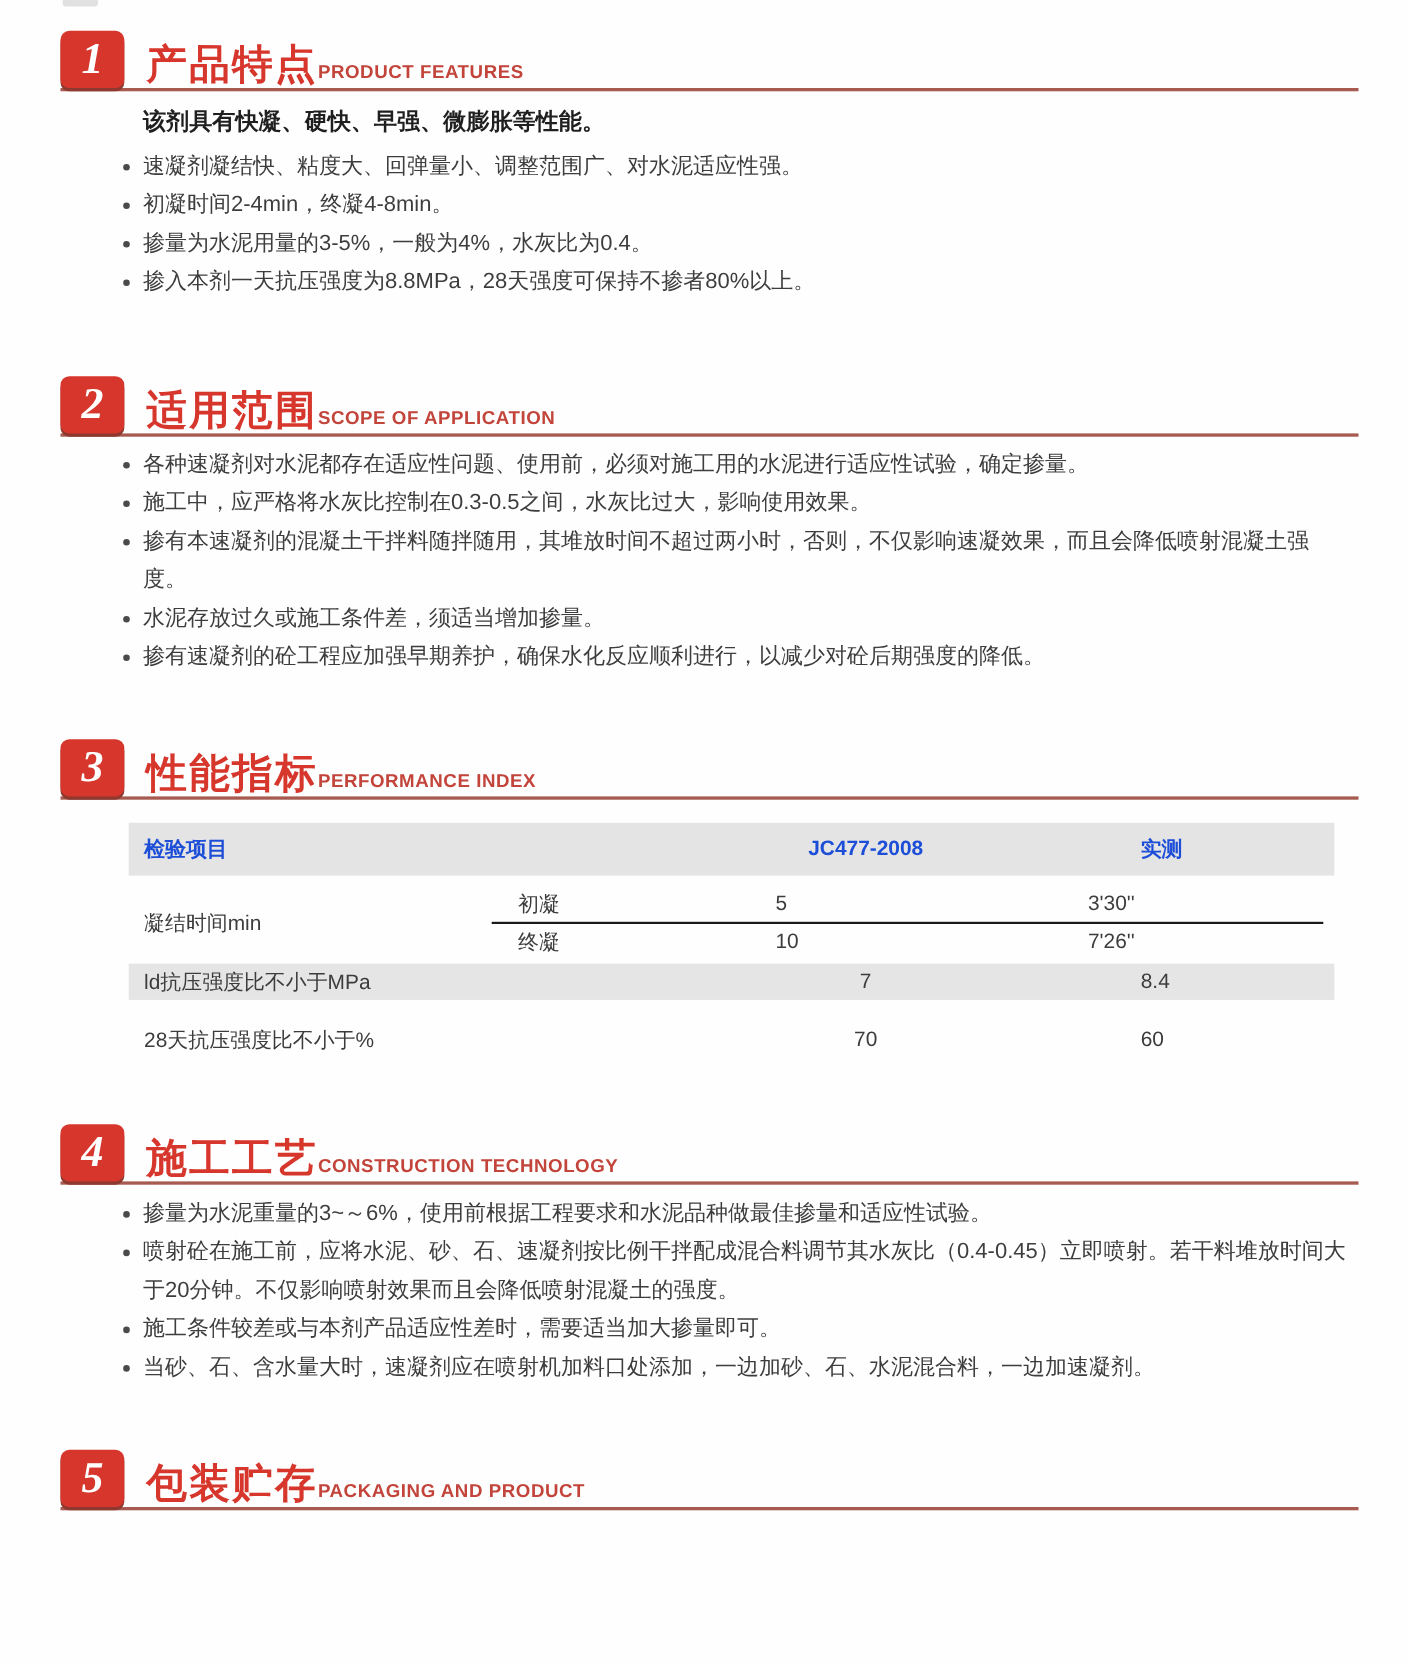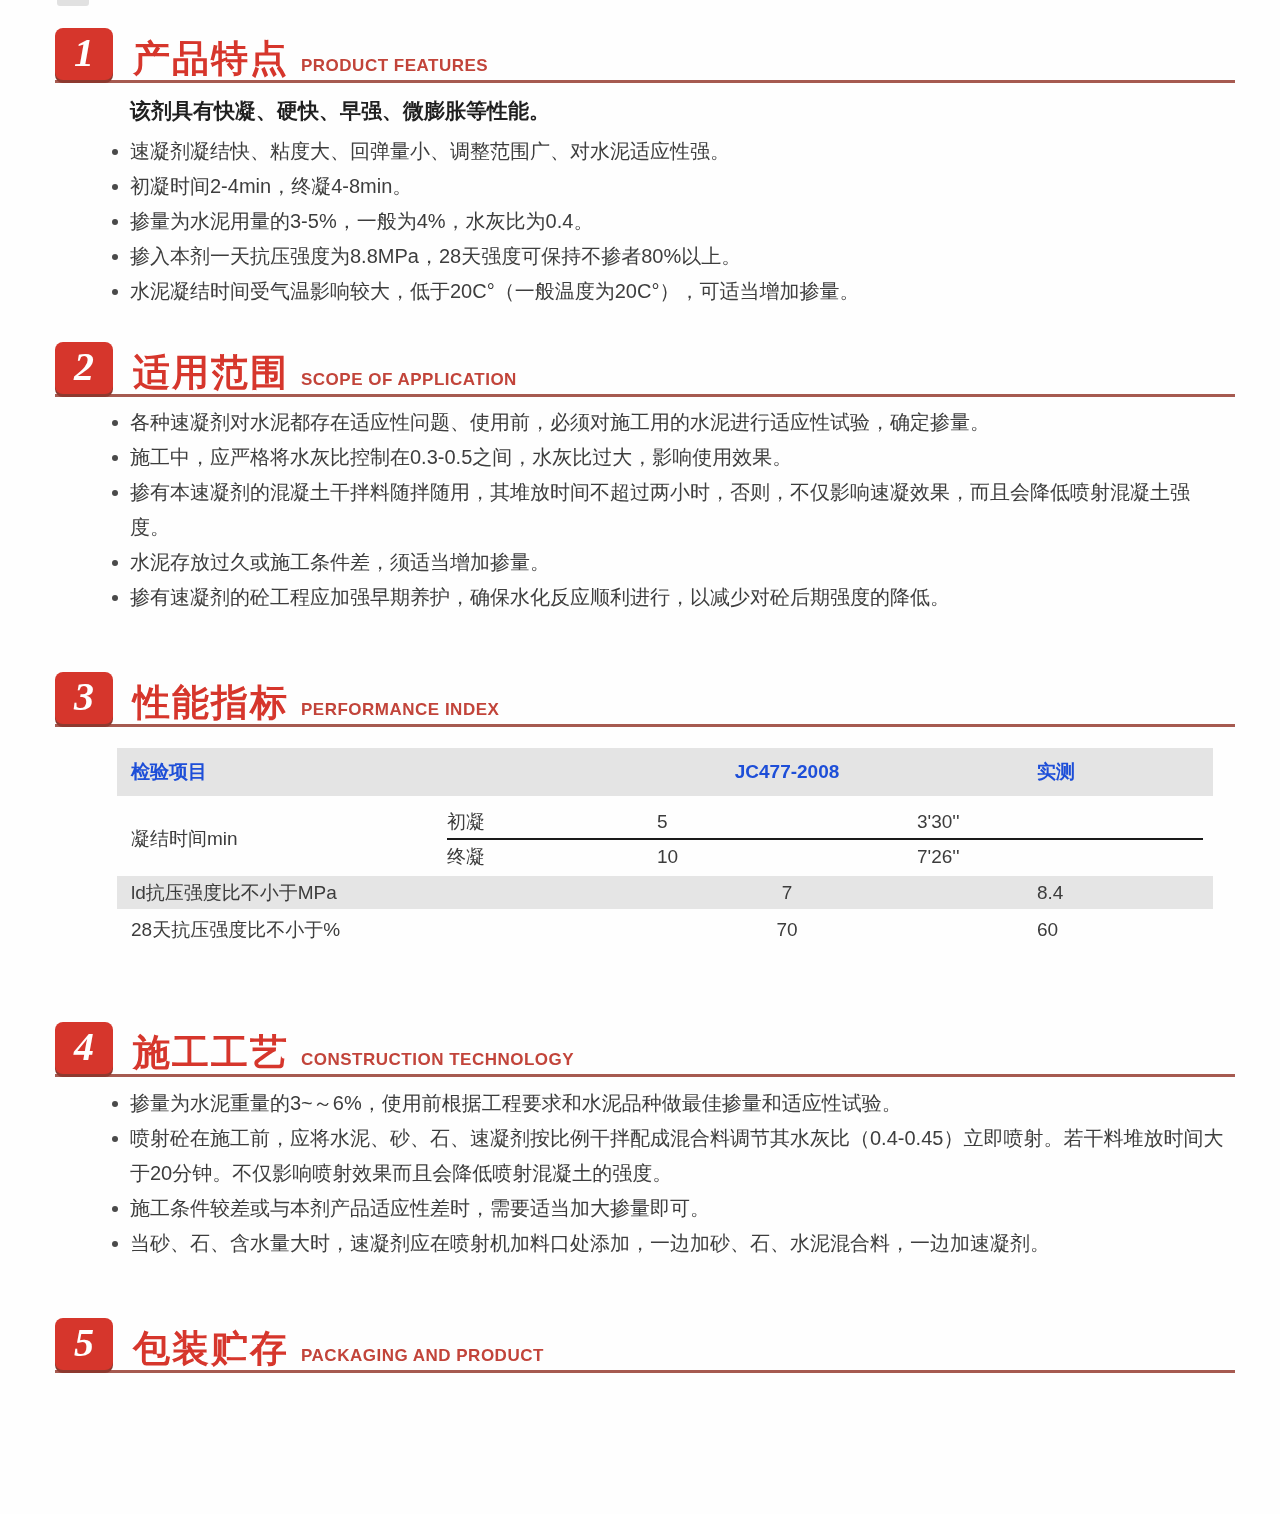--- a/index.html
+++ b/index.html
@@ -54,21 +54,20 @@
     line-height:1;
     margin-left:20px;
     padding-bottom:3px;
     white-space:nowrap;
   }
   .title-en{
     color:#c2443a;
     font-size:17px;
     font-weight:bold;
     letter-spacing:.5px;
-    margin-left:12px;
     padding-bottom:4px;
     white-space:nowrap;
   }
 
   .content{margin:0 55px 0 112px;}
   .intro{
     margin:13px 0 8px 18px;
     font-size:21px;
     font-weight:bold;
     color:#1f1f1f;
@@ -122,29 +121,30 @@
   .t-double .item-label{
     position:absolute;
     left:14px;top:50%;
     transform:translateY(-50%);
   }
   .sub-row{
     display:grid;
     grid-template-columns:330px 210px 260px 296px;
     align-items:center;
     height:35px;
+    gap:24px;
   }
   .sub-divider{
     position:absolute;
     left:330px;right:10px;top:34px;
     height:2px;
     background:#1a1a1a;
   }
   .t-gray{background:#e5e5e5;height:33px;margin-top:2px;}
-  .t-white{height:35px;margin-top:3px;}
+  .t-white{height:35px;margin-top:19px;}
 
   .num-item{
     font-size:20px;
     color:#3d3d3d;
     line-height:35px;
   }
   .s5-content{margin:14px 55px 0 112px;}
 </style>
 </head>
 <body>
@@ -168,24 +168,20 @@
           <span class="dot"></span>
           <span class="txt">初凝时间2-4min，终凝4-8min。</span>
         </div>
       <div class="bullet">
           <span class="dot"></span>
           <span class="txt">掺量为水泥用量的3-5%，一般为4%，水灰比为0.4。</span>
         </div>
       <div class="bullet">
           <span class="dot"></span>
           <span class="txt">掺入本剂一天抗压强度为8.8MPa，28天强度可保持不掺者80%以上。</span>
-        </div>
-      <div class="bullet">
-          <span class="dot"></span>
-          <span class="txt">水泥凝结时间受气温影响较大，低于20C°（一般温度为20C°），可适当增加掺量。</span>
         </div>
     </div>
   </div>
 
   <div class="section sec2">
     <div class="sec-header">
       <div class="num-box">2</div>
       <div class="title-zh">适用范围</div>
       <div class="title-en">SCOPE OF APPLICATION</div>
     </div>

